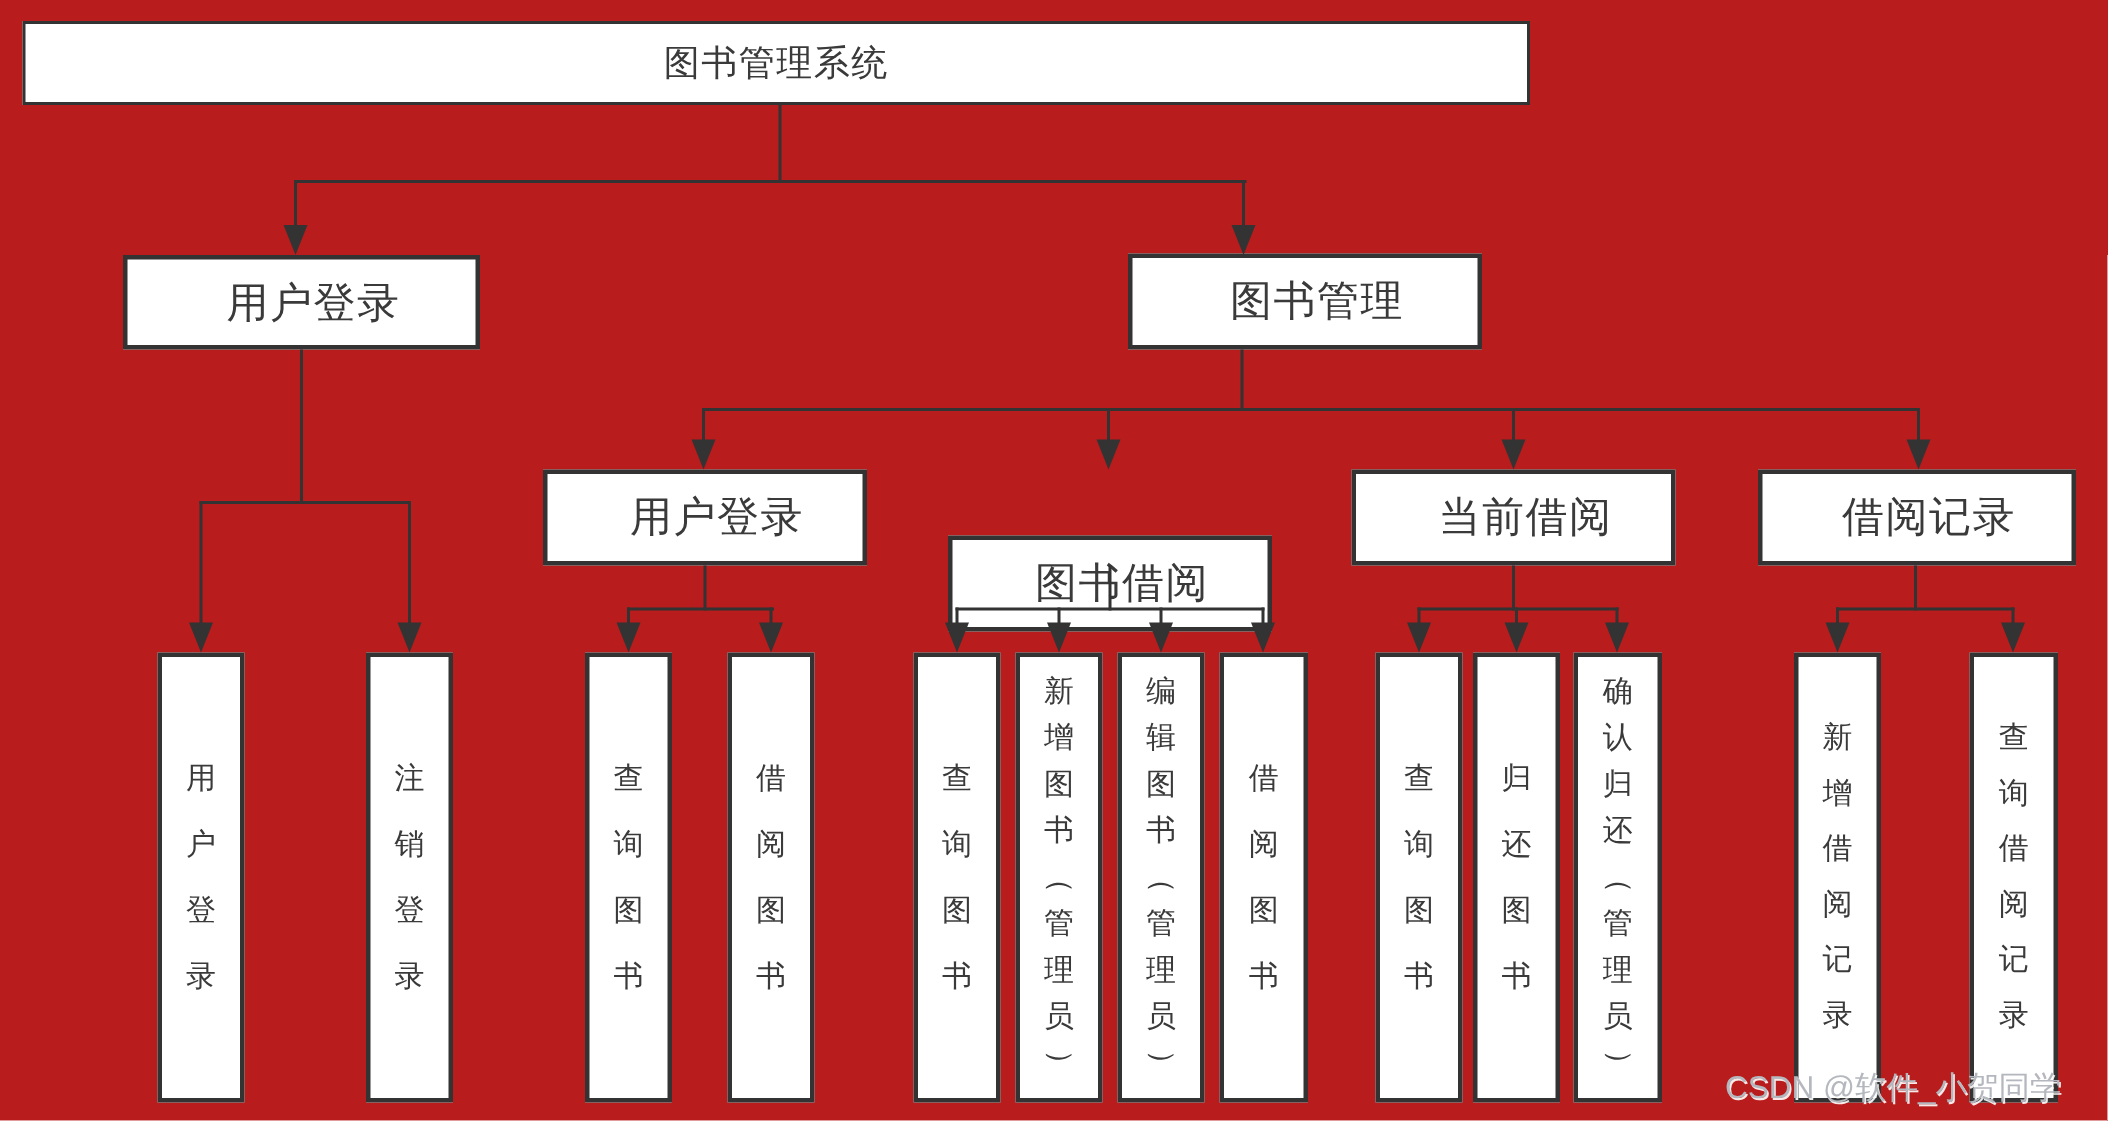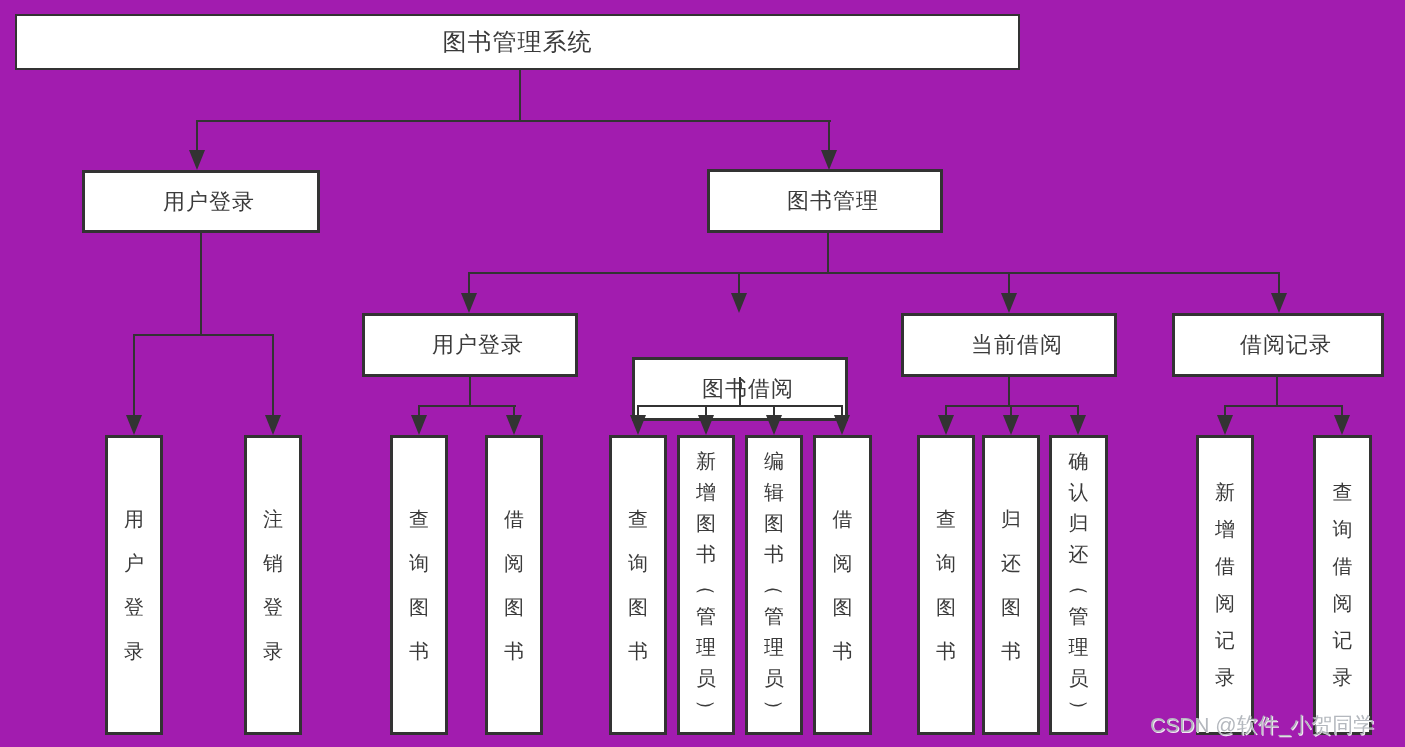--- a/index.html
+++ b/index.html
@@ -5,37 +5,37 @@
   :root {
     --line: #333333;
     --text: #3a3a3a;
     --wm: #b4b8be;
   }
   html, body { margin: 0; padding: 0; background: #ffffff; }
   .stage {
     position: relative;
     width: 1405px;
     height: 747px;
-    background: #a21caf;
+    background: #b91c1c;
     font-family: "Liberation Sans", "DejaVu Sans", sans-serif;
     color: var(--text);
     overflow: hidden;
   }
   .box {
     position: absolute;
     box-sizing: border-box;
     border: 3px solid var(--line);
     background: #ffffff;
     display: flex;
     align-items: center;
     justify-content: center;
     color: var(--text);
   }
   .root { border-width: 2px; font-size: 24px; letter-spacing: 1px; }
-  .lvl  { font-size: 22px; letter-spacing: 1px; padding-left: 16px; }
+  .lvl  { font-size: 28px; letter-spacing: 1px; padding-left: 16px; }
   .vbox {
     flex-direction: column;
     font-size: 20px;
   }
   .vchar { display: block; height: 44px; line-height: 44px; text-align: center; }
   .vbox.medium .vchar { height: 37px; line-height: 37px; }
   .vbox.dense  .vchar { height: 31px; line-height: 31px; }
   .vchar.rot { transform: rotate(90deg); }
   .hline, .vline { position: absolute; background: var(--line); }
   .hline { height: 2px; }
@@ -60,21 +60,21 @@
 </style>
 </head>
 <body>
 
 <div class="stage">
 
   <div class="box root" style="left:15px;top:14px;width:1005px;height:56px;">图书管理系统</div>
 
   <div class="box lvl" style="left:82px;top:170px;width:238px;height:63px;">用户登录</div>
 
-  <div class="box lvl" style="left:707px;top:169px;width:236px;height:64px;">图书管理</div>
+  <div class="box lvl" style="left:752px;top:169px;width:236px;height:64px;">图书管理</div>
 
   <div class="box lvl" style="left:362px;top:313px;width:216px;height:64px;">用户登录</div>
 
   <div class="box lvl" style="left:632px;top:313px;width:216px;height:64px;margin-top:44px;">图书借阅</div>
 
   <div class="box lvl" style="left:1172px;top:313px;width:212px;height:64px;">借阅记录</div>
 
   <div class="box lvl" style="left:901px;top:313px;width:216px;height:64px;">当前借阅</div>
 
   <div class="box vbox" style="left:105px;top:435px;width:58px;height:300px;">

